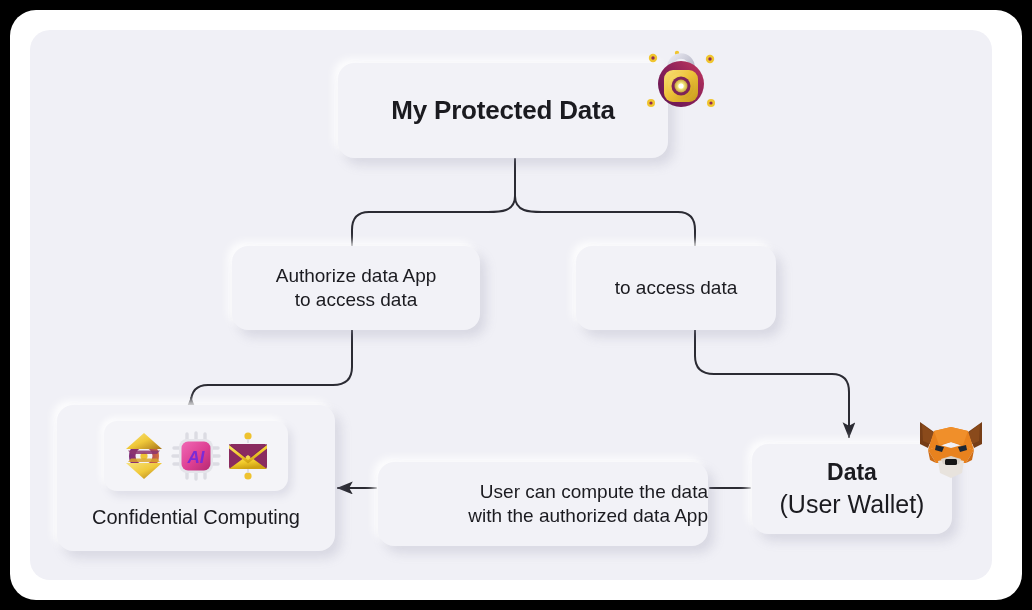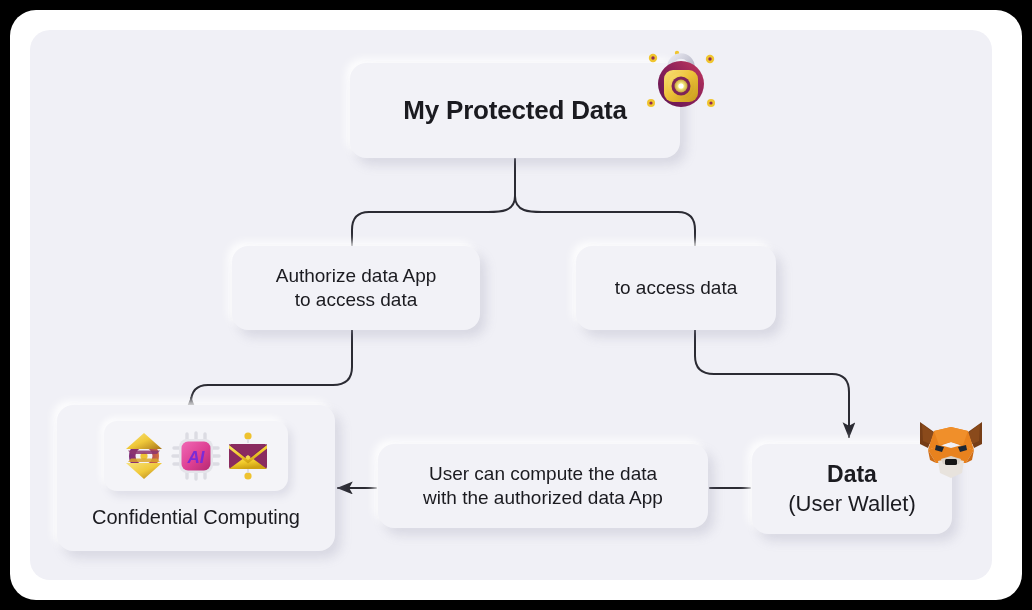--- a/index.html
+++ b/index.html
@@ -67,21 +67,21 @@
     text-align: center;
     color: #1b1b20;
   }
   .card .line {
     line-height: 1.28;
     white-space: nowrap;
   }
 
   
   #card-protected-data {
-    left: 350px; top: 63px; width: 330px; height: 95px;
+    left: 338px; top: 63px; width: 330px; height: 95px;
   }
   #card-protected-data .title {
     font-size: 26px;
     font-weight: bold;
     letter-spacing: -0.2px;
   }
 
   #card-auth-app {
     left: 232px; top: 246px; width: 248px; height: 84px;
     font-size: 19px;
@@ -95,33 +95,34 @@
     left: 57px; top: 405px; width: 278px; height: 146px;
     justify-content: flex-start;
     padding-top: 16px;
   }
   #card-confidential .label {
     font-size: 20px;
     margin-top: 14px;
   }
 
   #card-compute {
-    left: 378px; top: 444px; width: 330px; height: 84px;
+    left: 378px; top: 462px; width: 330px; height: 84px;
     font-size: 19px;
+    align-items: flex-end;
   }
 
   #card-user {
     left: 752px; top: 444px; width: 200px; height: 90px;
   }
   #card-user .user-title {
     font-size: 23px;
     font-weight: bold;
   }
   #card-user .user-sub {
-    font-size: 22px;
+    font-size: 25px;
     margin-top: 0;
   }
 
   
   .icon-tray {
     background: #f4f4f8;
     border-radius: 13px;
     box-shadow: 4px 5px 8px rgba(130,130,160,0.18),
                 -3px -3px 7px rgba(255,255,255,0.95);
     display: flex;

